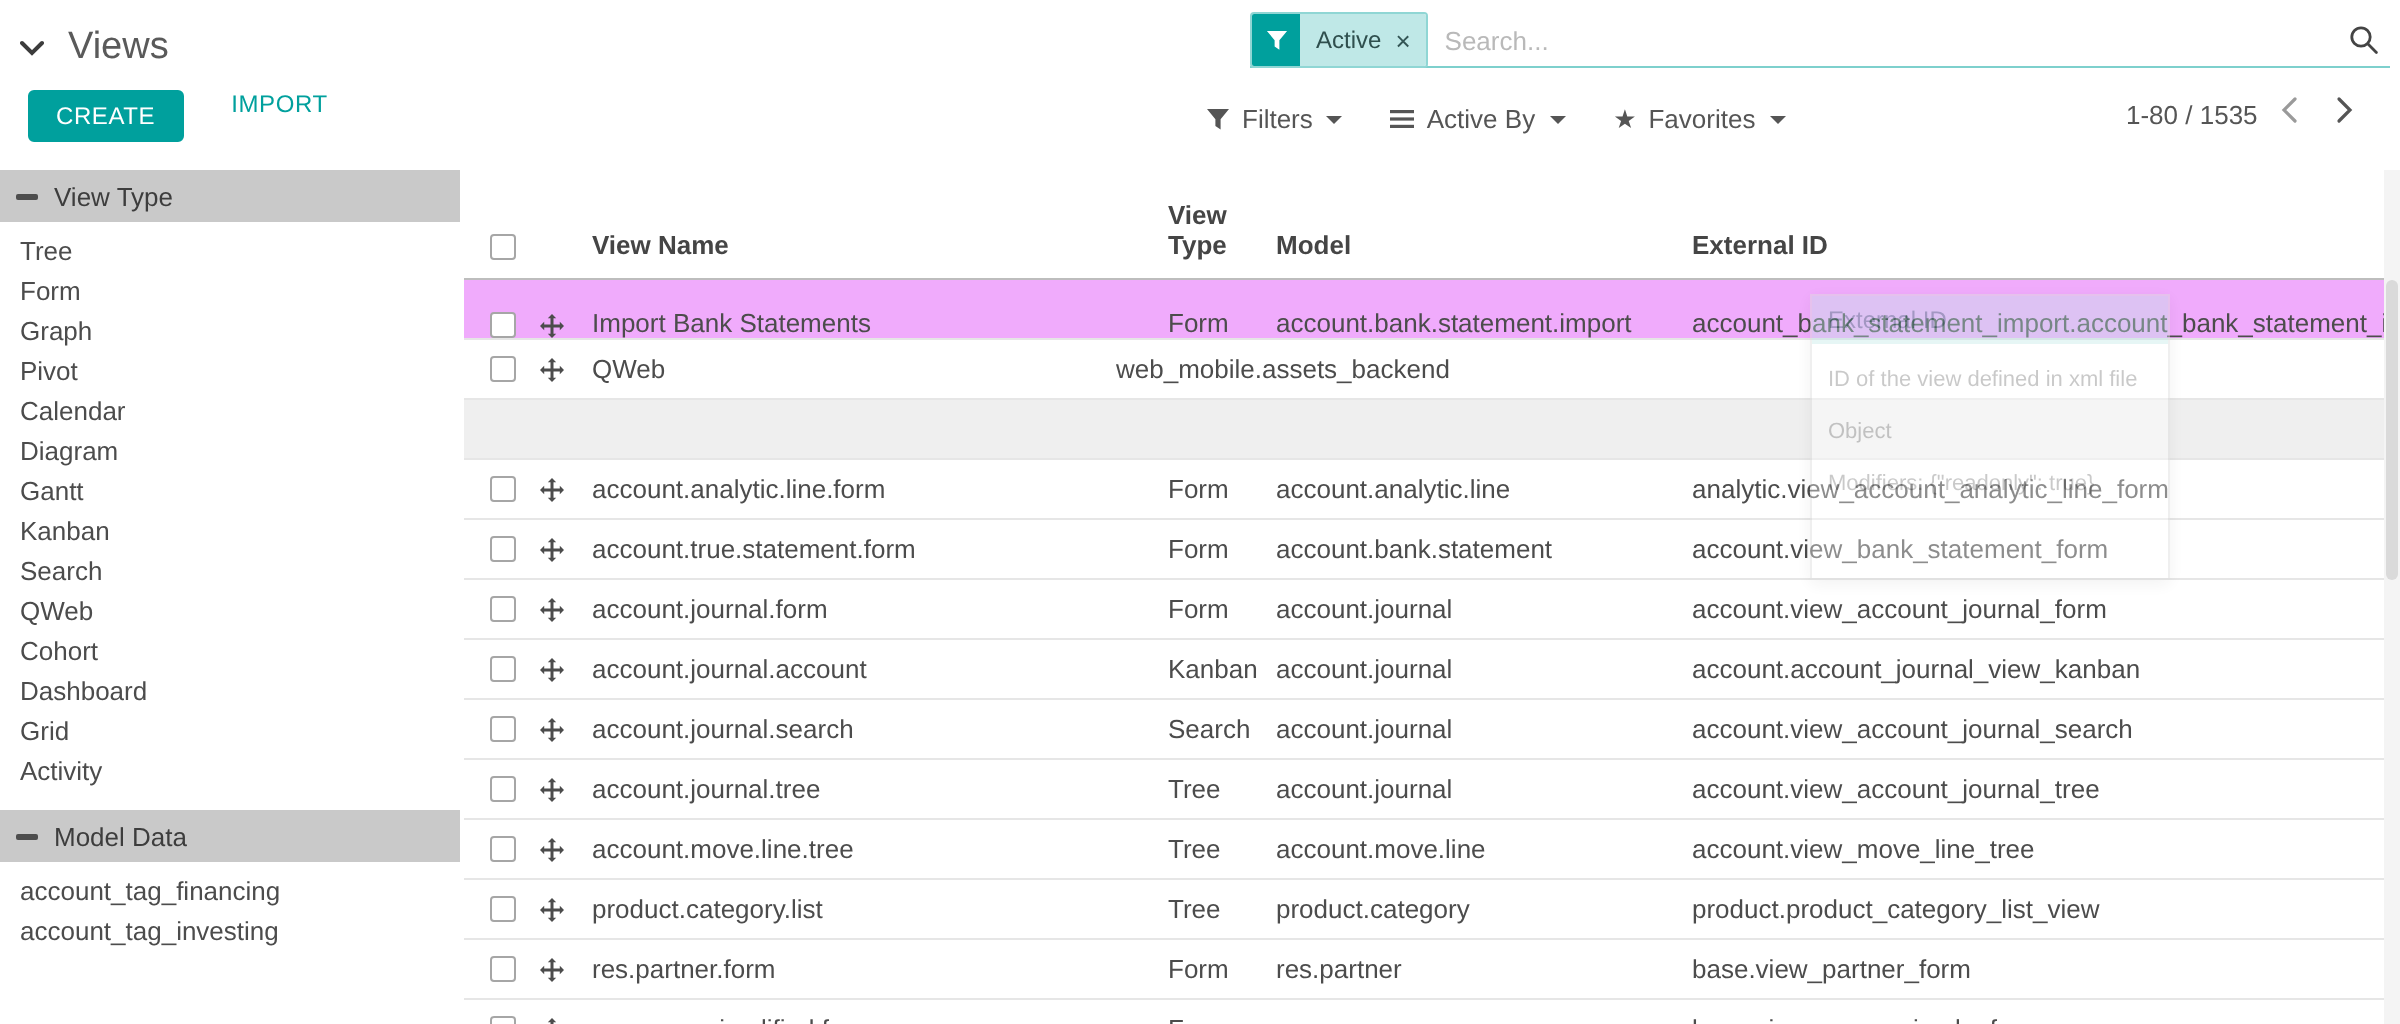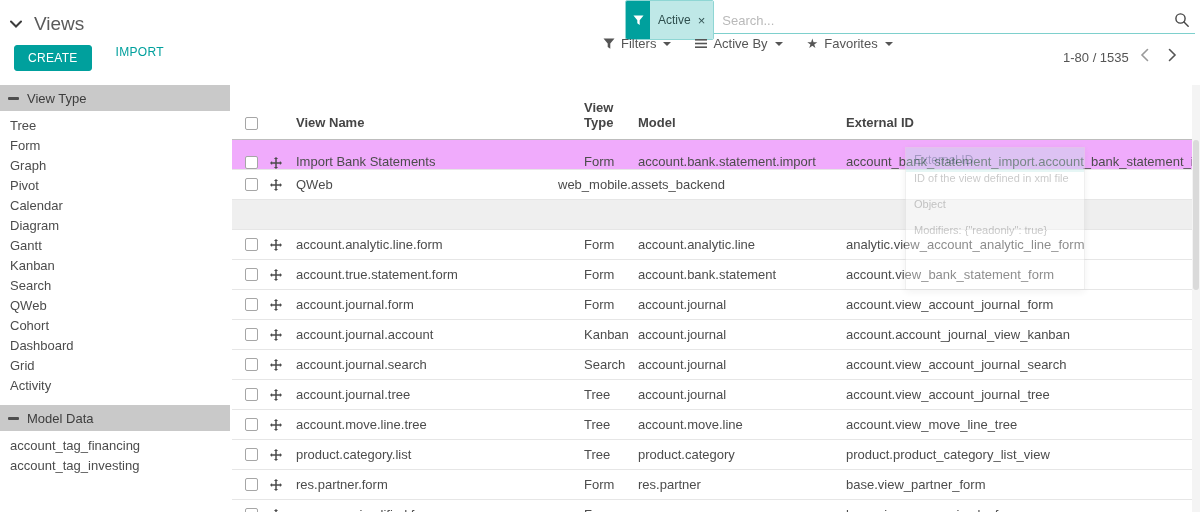--- a/index.html
+++ b/index.html
@@ -7,34 +7,34 @@
     font-family:"Liberation Sans", sans-serif; color:#4c4c4c; }
   .page { position:relative; width:1200px; height:512px; overflow:hidden; background:#fff; }
 
   
   .topbar { position:absolute; top:0; left:0; width:1200px; height:85px; background:#fff; z-index:3; }
   .crumb { position:absolute; top:13px; left:10px; display:flex; align-items:center; gap:12px; }
   .crumb-title { font-size:19px; color:#5a5a5a; }
 
   .search { position:absolute; left:625px; top:7px; width:570px; height:27px;
     border-bottom:1px solid #7ed0cd; display:flex; align-items:center; }
-  .facet { display:flex; align-items:stretch; height:40px; border:1px solid #8fd6d4; border-radius:2px; overflow:hidden; }
+  .facet { display:flex; align-items:stretch; height:28px; border:1px solid #8fd6d4; border-radius:2px; overflow:hidden; }
   .facet-icon { width:24px; background:var(--accent); display:flex; align-items:center; justify-content:center; }
   .facet-val { background:#bfe8e7; padding:0 8px; font-size:12px; color:#2f4f4e; display:flex; align-items:center; gap:7px; }
   .facet-x { font-size:13px; color:#355; cursor:pointer; line-height:1; }
   .search-input { flex:1; border:0; outline:none; background:transparent; font-size:13px; color:#555; padding:0 8px; }
   .search-input::placeholder { color:#b9b9b9; }
   .mag { margin-right:5px; display:flex; }
 
   .btnrow { position:absolute; top:45px; left:14px; display:flex; align-items:flex-start; gap:24px; }
   .create-btn { background:var(--accent); color:#fff; border:1px solid var(--accent);
     font-size:12px; padding:5px 13px; border-radius:3px; cursor:pointer; letter-spacing:.3px; }
   .import-link { color:var(--accent); font-size:12px; cursor:pointer; letter-spacing:.3px; }
 
-  .ctrl { position:absolute; top:36px; left:603px; display:flex; align-items:center; gap:24px;
+  .ctrl { position:absolute; top:52px; left:603px; display:flex; align-items:center; gap:24px;
     font-size:13px; color:#555; }
   .ctrl-item { display:flex; align-items:center; gap:6px; cursor:pointer; }
   .caret { width:0; height:0; border-left:4px solid transparent; border-right:4px solid transparent;
     border-top:4px solid #555; margin-left:1px; }
   .star { font-size:13px; color:#555; line-height:1; }
 
   .pager-text { position:absolute; top:50px; left:1063px; font-size:13px; color:#555; }
   .pg-prev { position:absolute; top:48px; left:1140px; cursor:pointer; }
   .pg-next { position:absolute; top:48px; left:1168px; cursor:pointer; }
 
@@ -64,21 +64,21 @@
   .col-xml   { flex:1; white-space:nowrap; overflow:hidden; }
 
   .checkbox { width:13px; height:13px; border:1px solid #a6a6a6; border-radius:2px; background:#fff; cursor:pointer; }
   .drag { display:flex; align-items:center; cursor:grab; }
 
   
   .tooltip { position:absolute; left:905px; top:147px; width:180px; height:143px; z-index:5;
     background:rgba(255,255,255,.8); border:1px solid #dcdcdc; box-shadow:0 2px 8px rgba(0,0,0,.12);
     opacity:.45; font-size:11px; color:#8a8a8a; overflow:hidden; pointer-events:none; }
   .tt-head { background:rgba(0,160,157,.22); color:#47807e; padding:5px 8px; font-size:12px; }
-  .tt-body { padding:0 8px; display:flex; flex-direction:column; gap:14px; }
+  .tt-body { padding:12px 8px; display:flex; flex-direction:column; gap:14px; }
 
   
   .vscroll { position:absolute; right:0; top:85px; width:8px; bottom:0; background:#f4f4f4; }
   .vthumb { position:absolute; left:1px; top:55px; width:6px; height:150px; background:#dadada; border-radius:3px; }
 </style>
 </head>
 <body>
 
 <div class="page">
 

